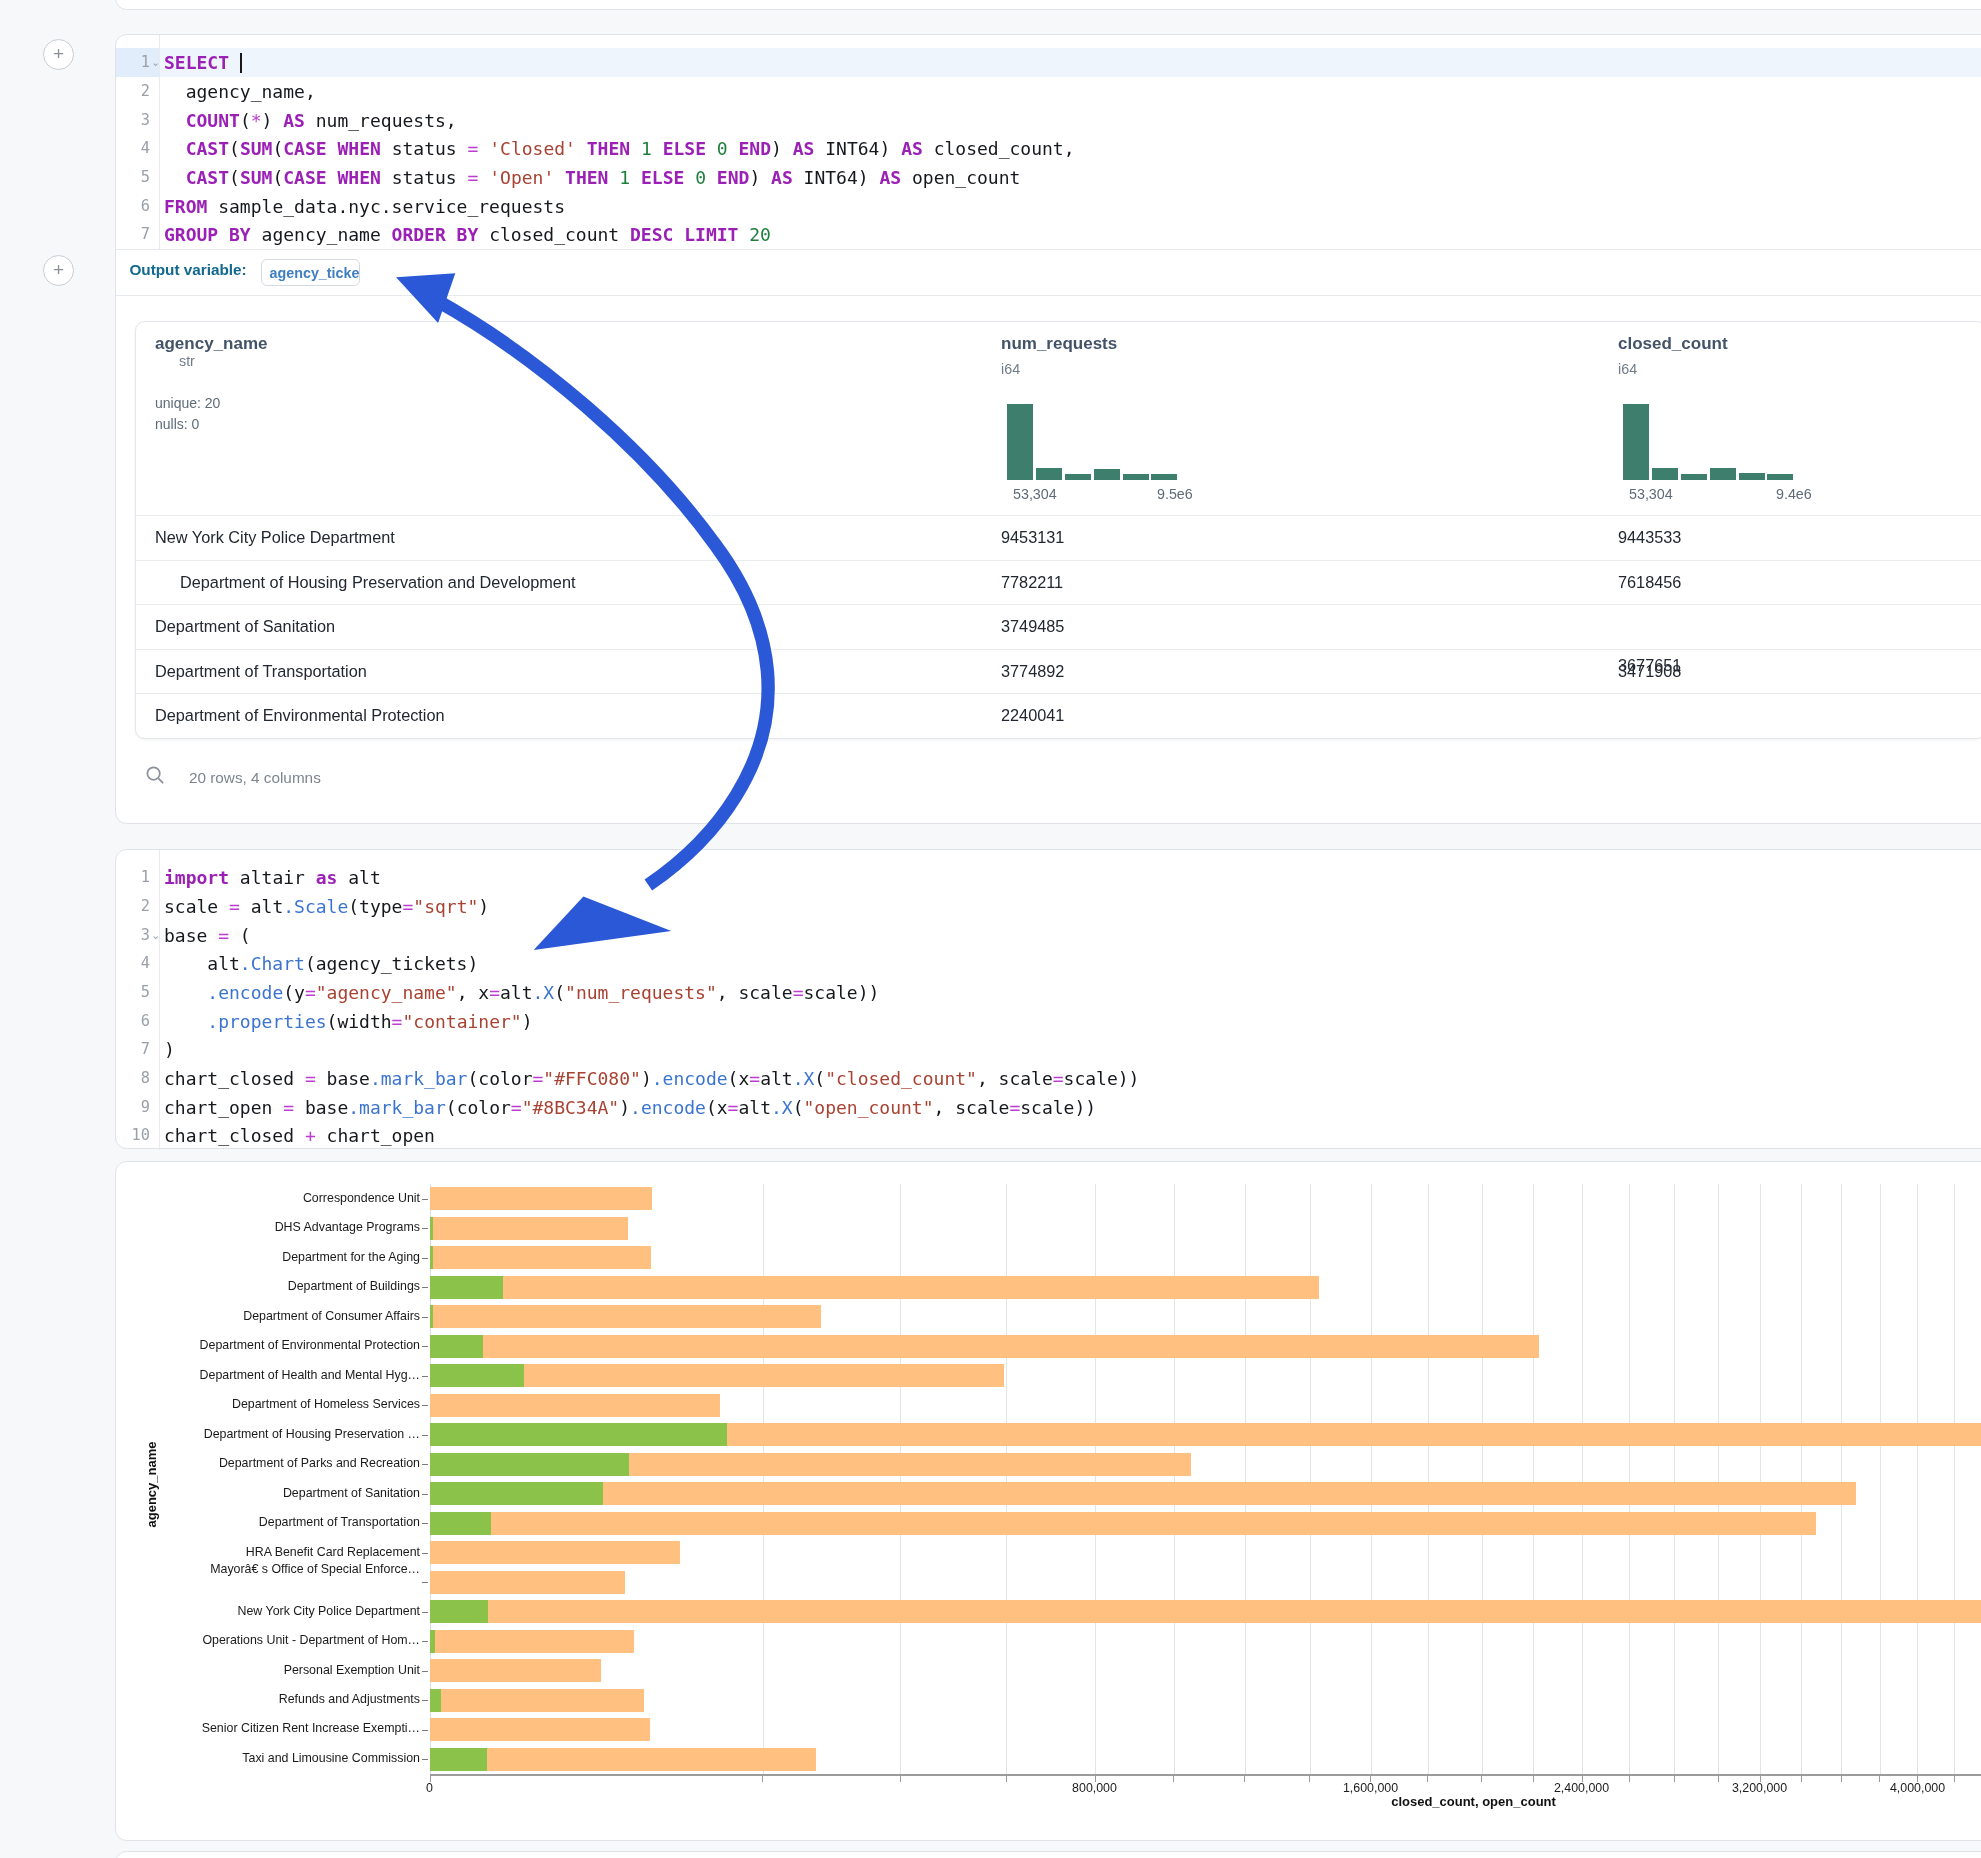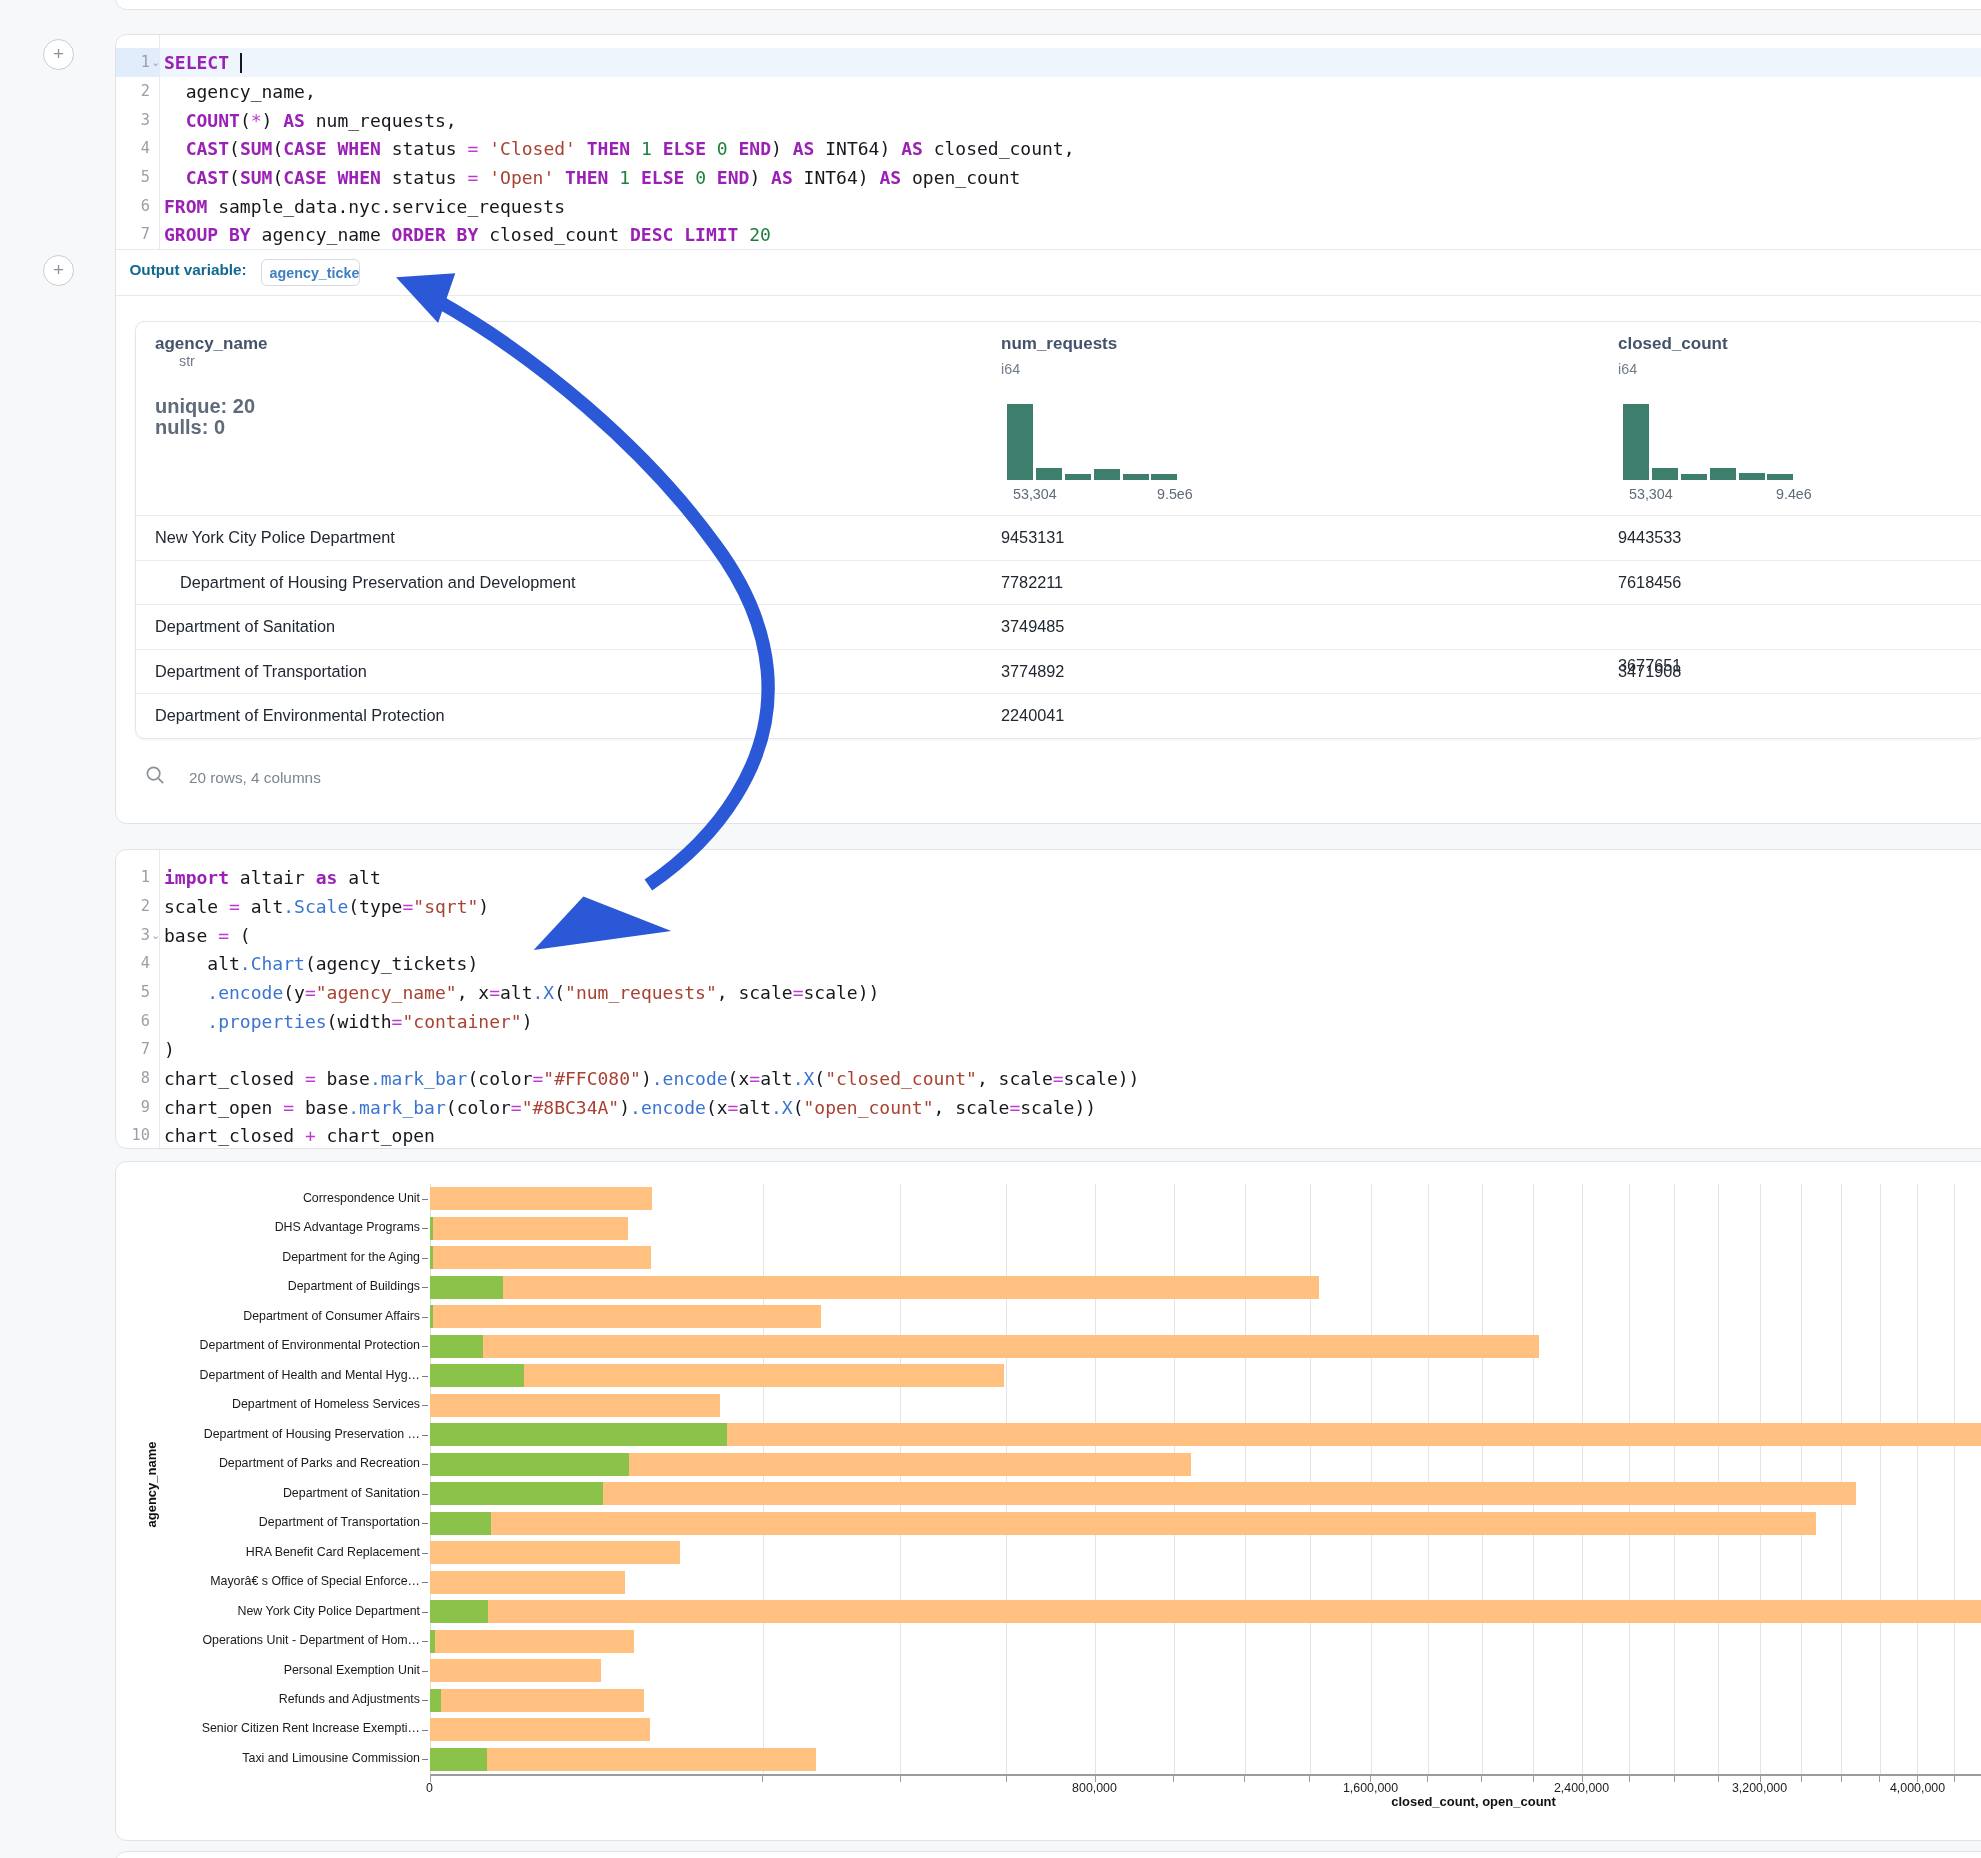--- a/index.html
+++ b/index.html
@@ -33,21 +33,21 @@
            background:#fff;color:#8b929c;font-size:19px;line-height:28px;text-align:center;box-sizing:border-box;}
   
   .outlabel{position:absolute;font-size:15.3px;font-weight:bold;color:#11698E;}
   .pill{position:absolute;height:27px;line-height:27px;border:1px solid #d5dae0;border-radius:5.7px;background:#fff;
         color:#3F7FC1;font-size:14.3px;font-weight:bold;padding:0 7.6px;width:99px;overflow:hidden;white-space:nowrap;box-sizing:border-box;}
   
   .tbl-card{position:absolute;background:#fff;border:1px solid #e3e6ea;border-radius:9.6px;
             box-shadow:0 1px 2.9px rgba(20,30,40,.06);box-sizing:border-box;overflow:hidden;}
   .colname{position:absolute;font-size:17px;font-weight:bold;color:#43536A;}
   .coltype{position:absolute;font-size:14.3px;color:#707C8A;}
-  .colstat{position:absolute;font-size:20px;color:#5F6B79;font-weight:bold;}
+  .colstat{position:absolute;font-size:14px;color:#5F6B79;}
   .hist{position:absolute;height:76px;display:flex;align-items:flex-end;gap:2.9px;}
   .hist .hbar{width:26px;background:#3E7E6D;}
   .histlab{position:absolute;font-size:14.3px;color:#5F6B79;}
   .trow{position:absolute;left:0;right:0;border-top:1px solid #e9ecef;}
   .tcell{position:absolute;font-size:16.3px;color:#222831;white-space:nowrap;}
   .tfooter{position:absolute;font-size:15.3px;color:#7B8590;}
   
   .plot{position:absolute;overflow:hidden;}
   .gridline{position:absolute;top:0;width:1px;background:#e4e4e4;}
   .domline{position:absolute;top:0;left:0;width:1px;background:#dddddd;}
@@ -258,21 +258,21 @@
       <div class="ylab" style="top: 265px;">Department of Housing Preservation …</div>
       <div class="ytick" style="left: 306px; top: 273px;"></div>
       <div class="ylab" style="top: 294px;">Department of Parks and Recreation</div>
       <div class="ytick" style="left: 306px; top: 302px;"></div>
       <div class="ylab" style="top: 324px;">Department of Sanitation</div>
       <div class="ytick" style="left: 306px; top: 332px;"></div>
       <div class="ylab" style="top: 353px;">Department of Transportation</div>
       <div class="ytick" style="left: 306px; top: 361px;"></div>
       <div class="ylab" style="top: 383px;">HRA Benefit Card Replacement</div>
       <div class="ytick" style="left: 306px; top: 391px;"></div>
-      <div class="ylab" style="top: 412px;">Mayorâ€ s Office of Special Enforce…</div>
+      <div class="ylab" style="top: 400px;">Mayorâ€ s Office of Special Enforce…</div>
       <div class="ytick" style="left: 306px; top: 420px;"></div>
       <div class="ylab" style="top: 442px;">New York City Police Department</div>
       <div class="ytick" style="left: 306px; top: 450px;"></div>
       <div class="ylab" style="top: 471px;">Operations Unit - Department of Hom…</div>
       <div class="ytick" style="left: 306px; top: 479px;"></div>
       <div class="ylab" style="top: 501px;">Personal Exemption Unit</div>
       <div class="ytick" style="left: 306px; top: 509px;"></div>
       <div class="ylab" style="top: 530px;">Refunds and Adjustments</div>
       <div class="ytick" style="left: 306px; top: 538px;"></div>
       <div class="ylab" style="top: 559px;">Senior Citizen Rent Increase Exempti…</div>

